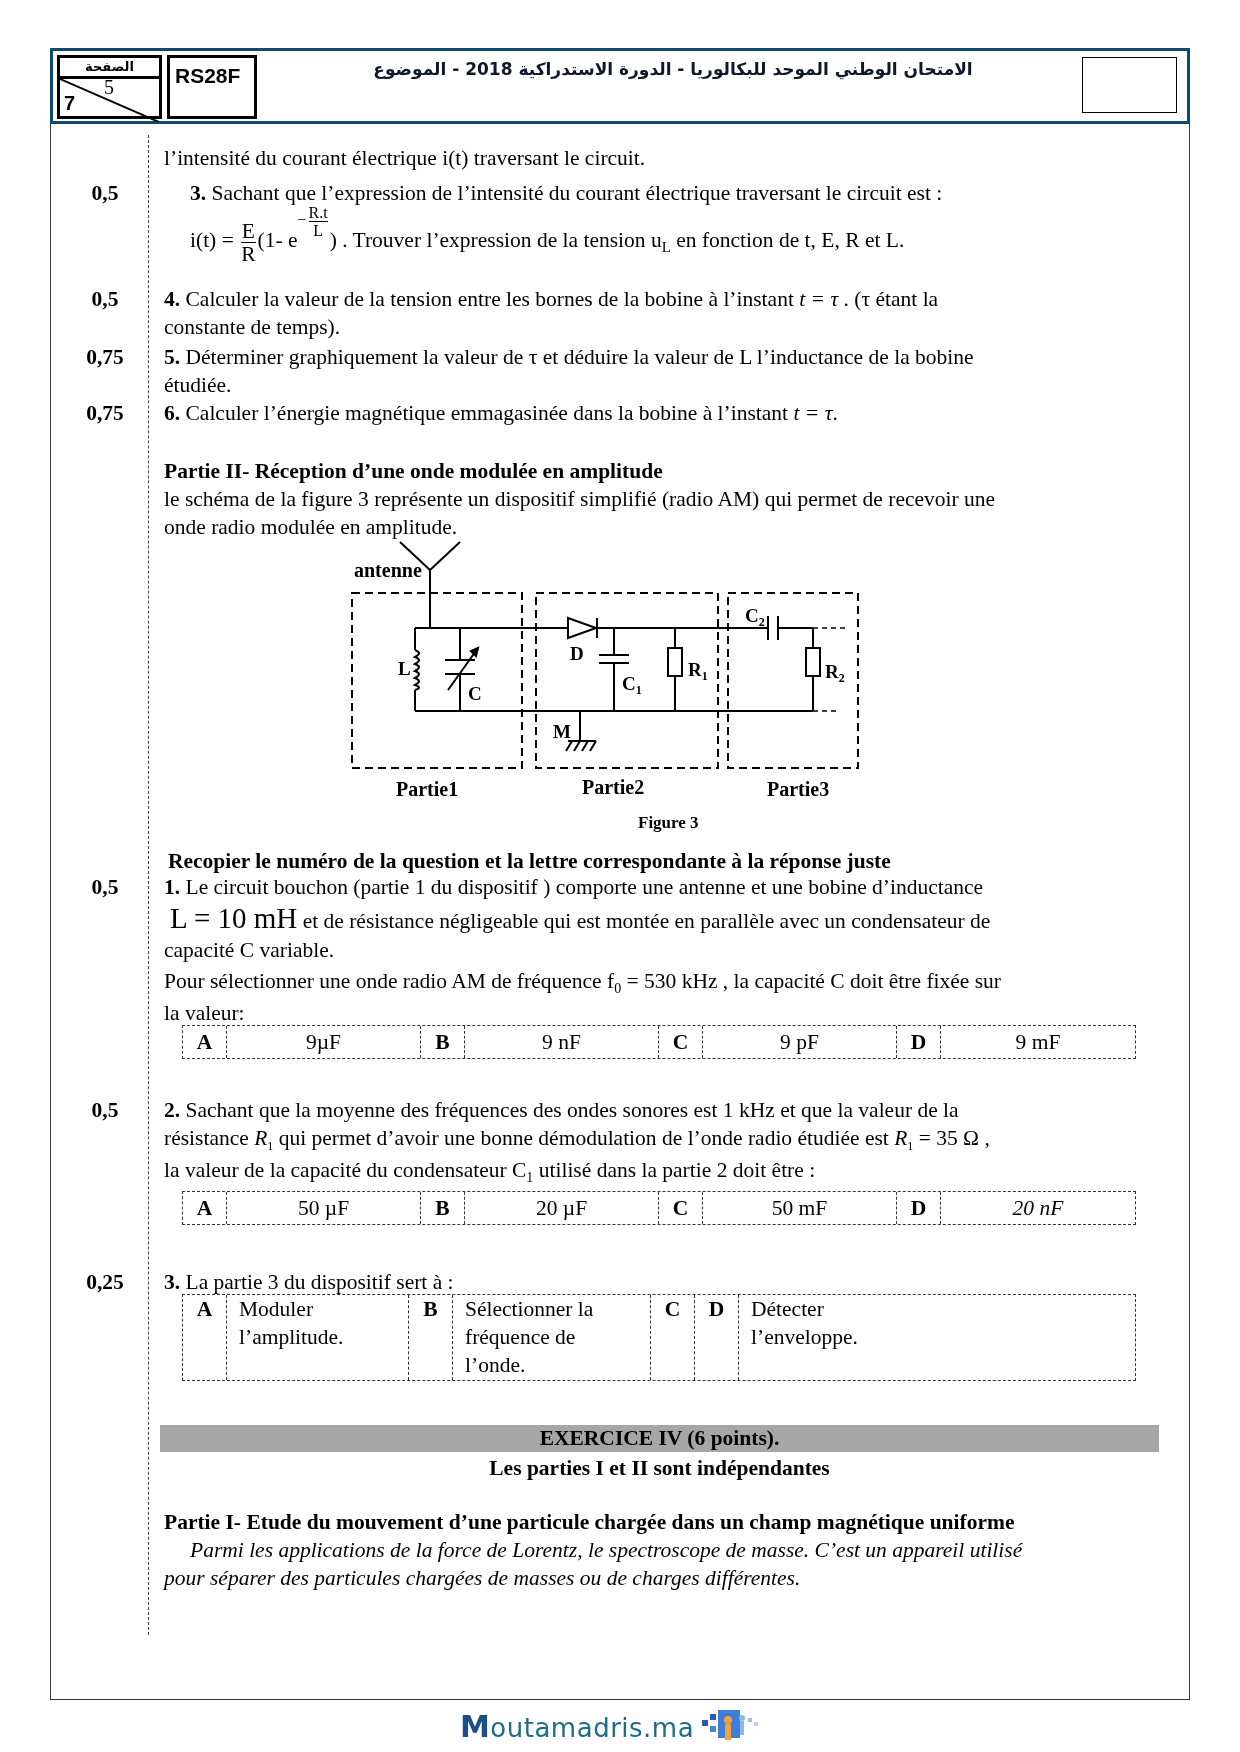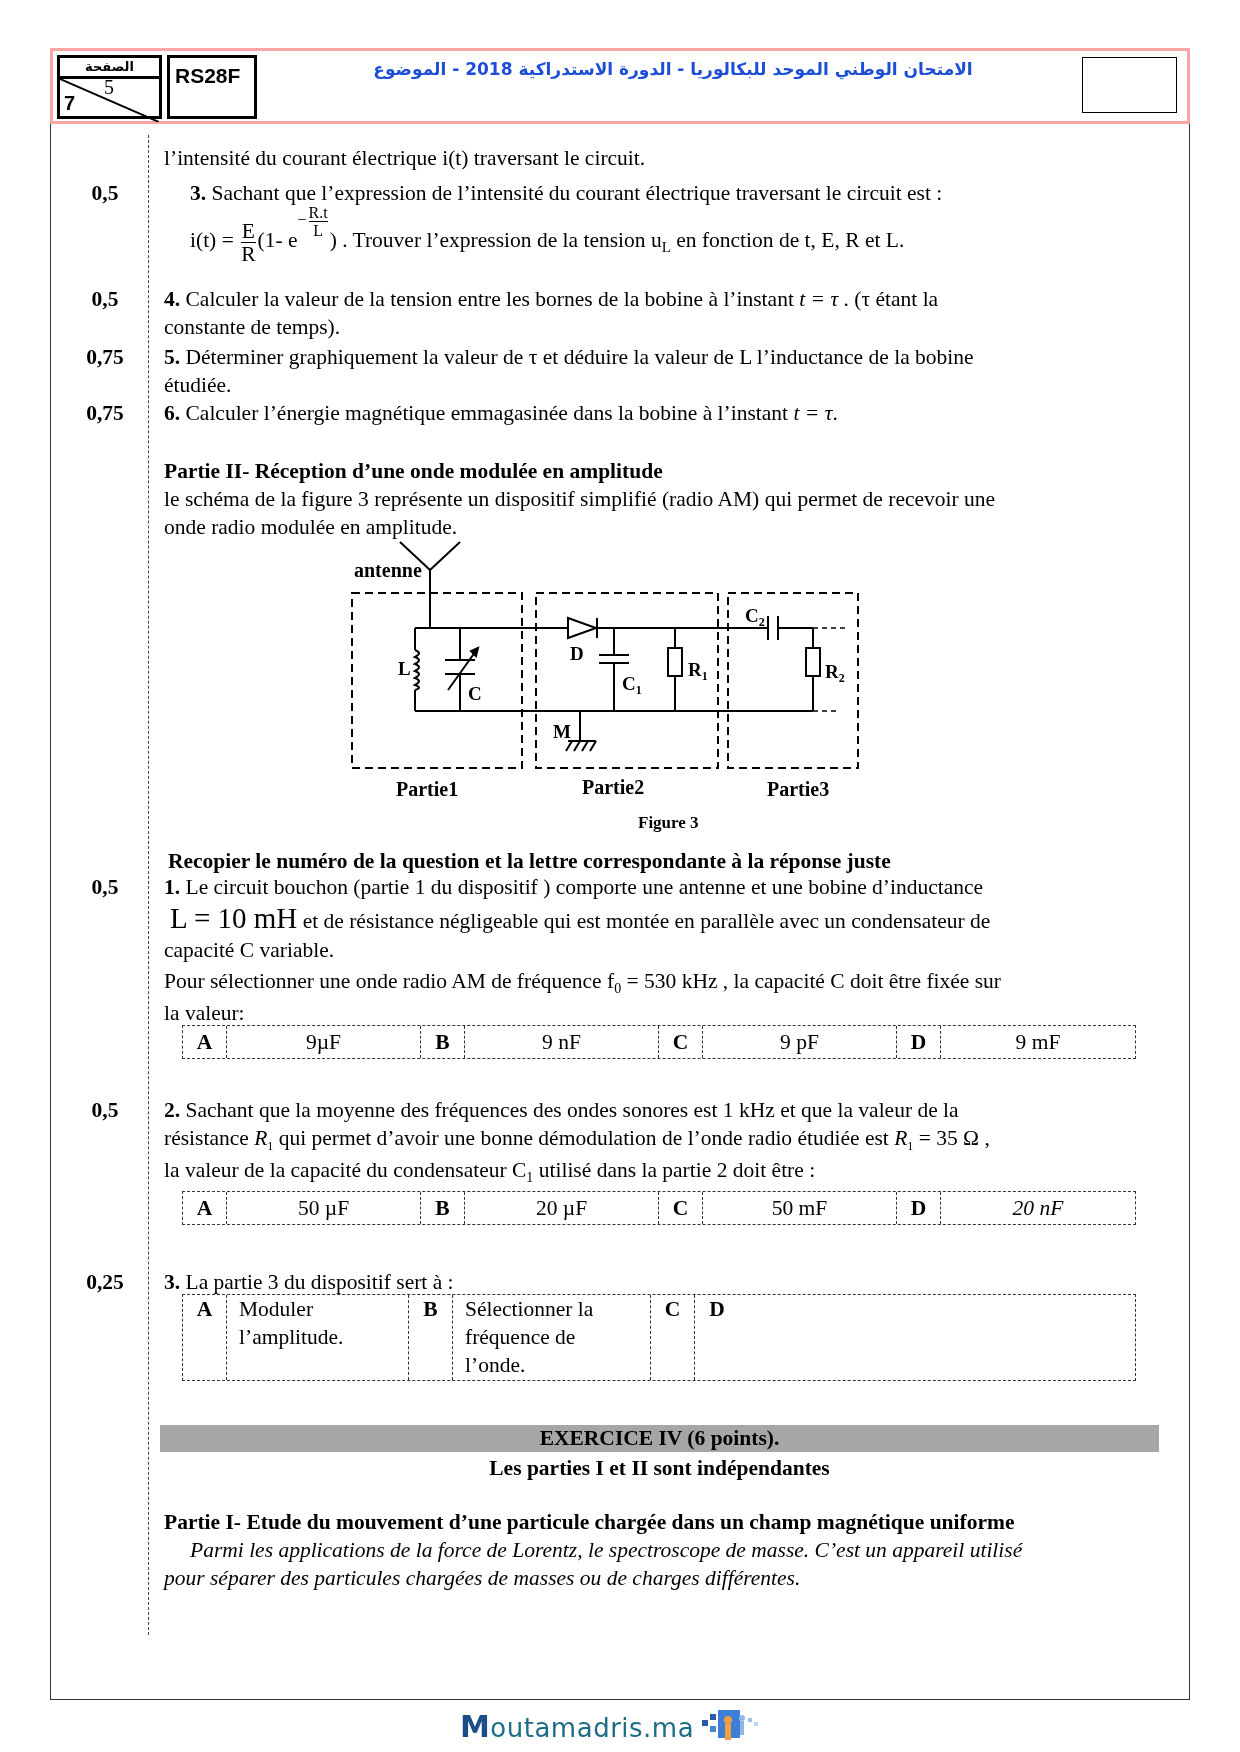--- a/index.html
+++ b/index.html
@@ -1,25 +1,25 @@
 <!DOCTYPE html>
 <html><head>
 <meta charset="utf-8">
 <style>
   html, body { margin:0; padding:0; background:#ffffff; }
   body { width:1240px; height:1752px; position:relative; overflow:hidden; font-family:"Liberation Serif", serif; color:#000; }
   .page-frame { position:absolute; left:50px; top:50px; width:1140px; height:1650px; border:1.5px solid #333; box-sizing:border-box; }
-  .header { position:absolute; left:50px; top:48px; width:1140px; height:76px; border:3px solid #fca5a5; box-sizing:border-box; background:#fff; }
+  .header { position:absolute; left:50px; top:48px; width:1140px; height:76px; border:3px solid #0c4a6e; box-sizing:border-box; background:#fff; }
   .hdr-page { position:absolute; left:4px; top:4px; width:105px; height:64px; border:3px solid #000; box-sizing:border-box; }
   .hdr-page .lbl { height:18px; border-bottom:3px solid #000; text-align:center; font-family:"DejaVu Sans", sans-serif; font-size:13px; line-height:17px; font-weight:bold; }
   .hdr-page .cur { position:absolute; left:44px; top:18px; font-size:20px; font-family:"Liberation Serif", serif; }
   .hdr-page .tot { position:absolute; left:4px; top:34px; font-size:20px; font-weight:bold; font-family:"Liberation Sans", sans-serif; }
   .hdr-page svg { position:absolute; left:0; top:21px; }
   .hdr-code { position:absolute; left:114px; top:4px; width:90px; height:64px; border:3px solid #000; border-right-width:3px; box-sizing:border-box; font-family:"Liberation Sans", sans-serif; font-weight:bold; font-size:21px; padding:6px 0 0 5px; }
-  .hdr-title { position:absolute; left:210px; top:2px; width:820px; height:68px; text-align:center; color:#1d4ed8; font-family:"DejaVu Sans", sans-serif; font-weight:bold; font-size:17px; line-height:32px; direction:rtl; }
+  .hdr-title { position:absolute; left:210px; top:2px; width:820px; height:68px; text-align:center; color:#0f172a; font-family:"DejaVu Sans", sans-serif; font-weight:bold; font-size:17px; line-height:32px; direction:rtl; }
   .hdr-box { position:absolute; right:10px; top:6px; width:95px; height:56px; border:1.5px solid #000; box-sizing:border-box; }
   .margin-line { position:absolute; left:148px; top:135px; height:1500px; border-left:1.5px dashed #444; }
   .t { position:absolute; font-size:21.5px; line-height:26px; white-space:nowrap; }
   .pts { position:absolute; left:70px; width:70px; text-align:center; font-weight:bold; font-size:21.5px; line-height:26px; }
   .b { font-weight:bold; }
   .i { font-style:italic; }
   .frac { display:inline-block; vertical-align:middle; text-align:center; line-height:22px; margin:0 2px; }
   .frac span { display:block; }
   .frac .num { border-bottom:1.5px solid #000; }
   .answers { position:absolute; left:182px; width:954px; border:1px dashed #333; box-sizing:border-box; display:flex; }
@@ -192,20 +192,21 @@
 
 <div class="pts" style="top:1269px;">0,25</div>
 <div class="t" style="left:164px;top:1269px;"><span class="b">3.</span><span> La partie 3 du dispositif sert à :</span></div>
 <div class="answers tall" style="top:1294px;height:87px;">
   <div class="cell letter">A</div>
   <div class="cell val" style="white-space:normal;width:182px;padding-right:40px;">Moduler l’amplitude.</div>
   <div class="cell letter">B</div>
   <div class="cell val" style="white-space:normal;width:198px;padding-right:20px;">Sélectionner la fréquence de l’onde.</div>
   <div class="cell letter">C</div>
   <div class="cell letter">D</div>
+  <div class="cell val" style="white-space:normal;width:200px;padding-right:40px;">Détecter l’enveloppe.</div>
 </div>
 
 <div class="ex-banner">EXERCICE IV  (6 points).</div>
 <div class="t b" style="left:160px;top:1455px;width:999px;text-align:center;">Les parties I et II sont indépendantes</div>
 <div class="t b" style="left:164px;top:1509px;">Partie I- Etude du mouvement d’une particule chargée dans un champ magnétique uniforme</div>
 <div class="t i" style="left:190px;top:1537px;">Parmi les applications de la force de Lorentz, le spectroscope de masse. C’est un appareil  utilisé</div>
 <div class="t i" style="left:164px;top:1565px;">pour séparer des particules chargées de masses ou de charges différentes.</div>
 
 <div class="logo">
   <span class="word"><span class="m">M</span><span>outamadris.ma</span></span>

